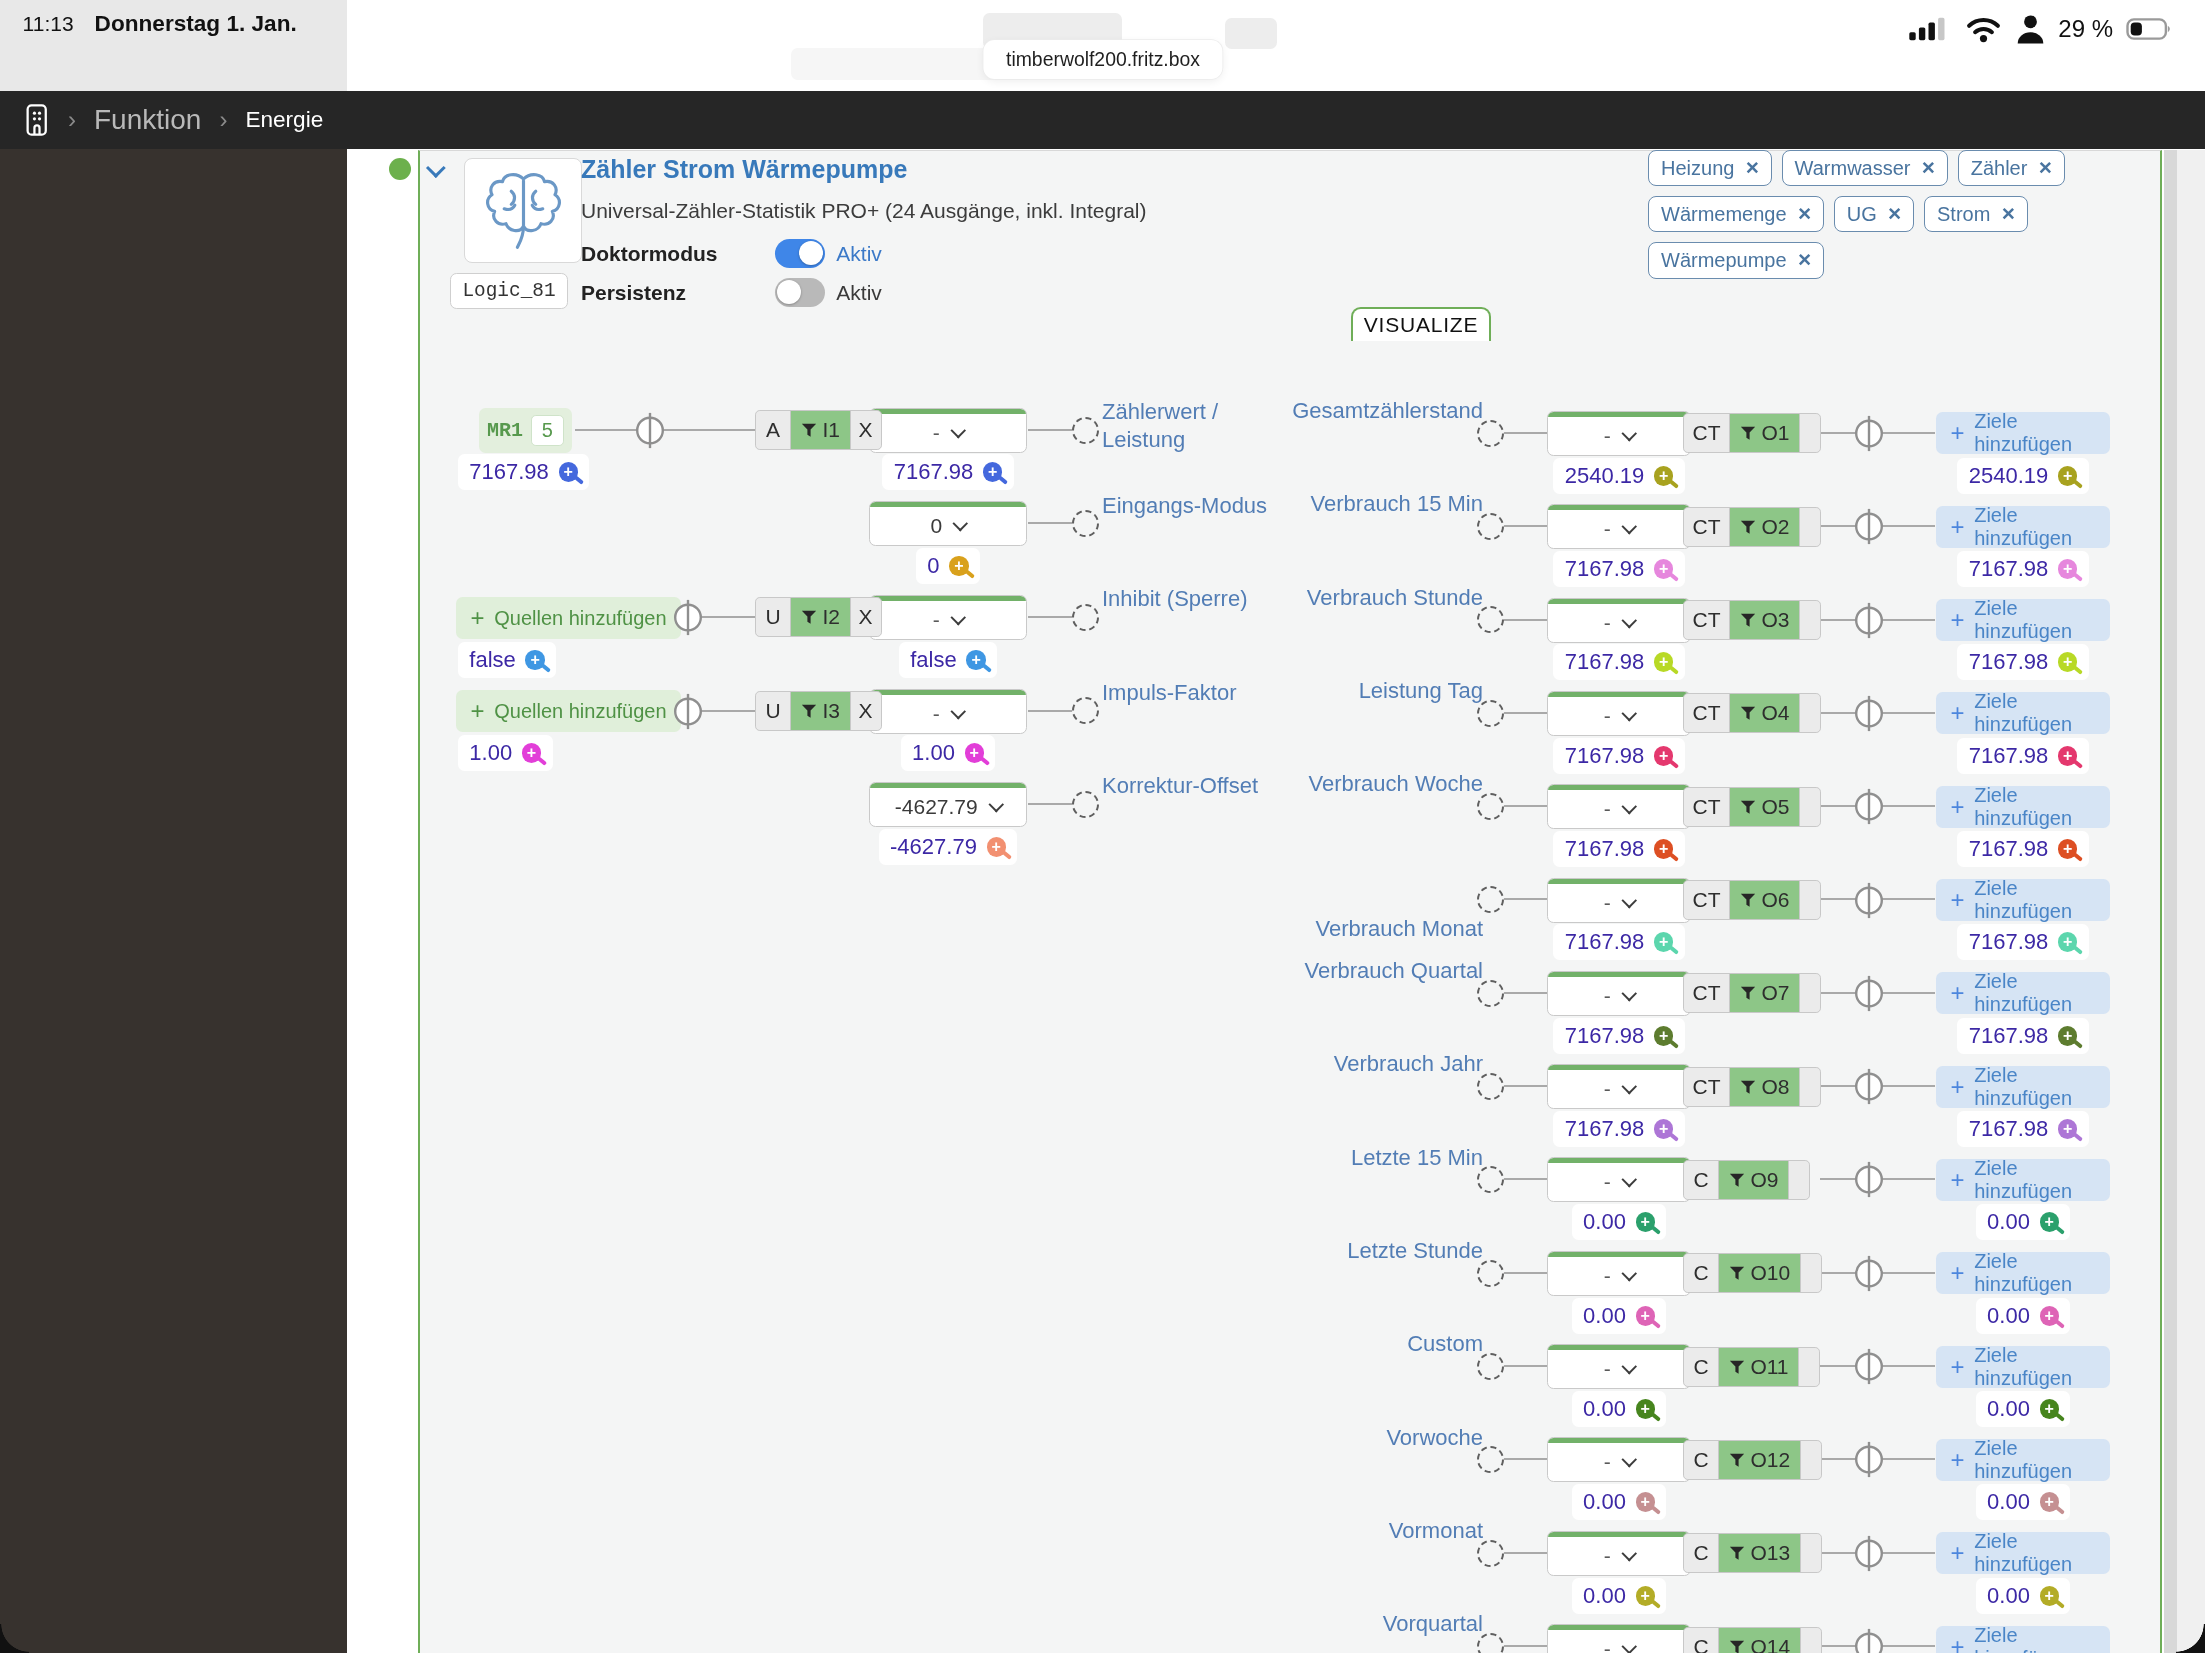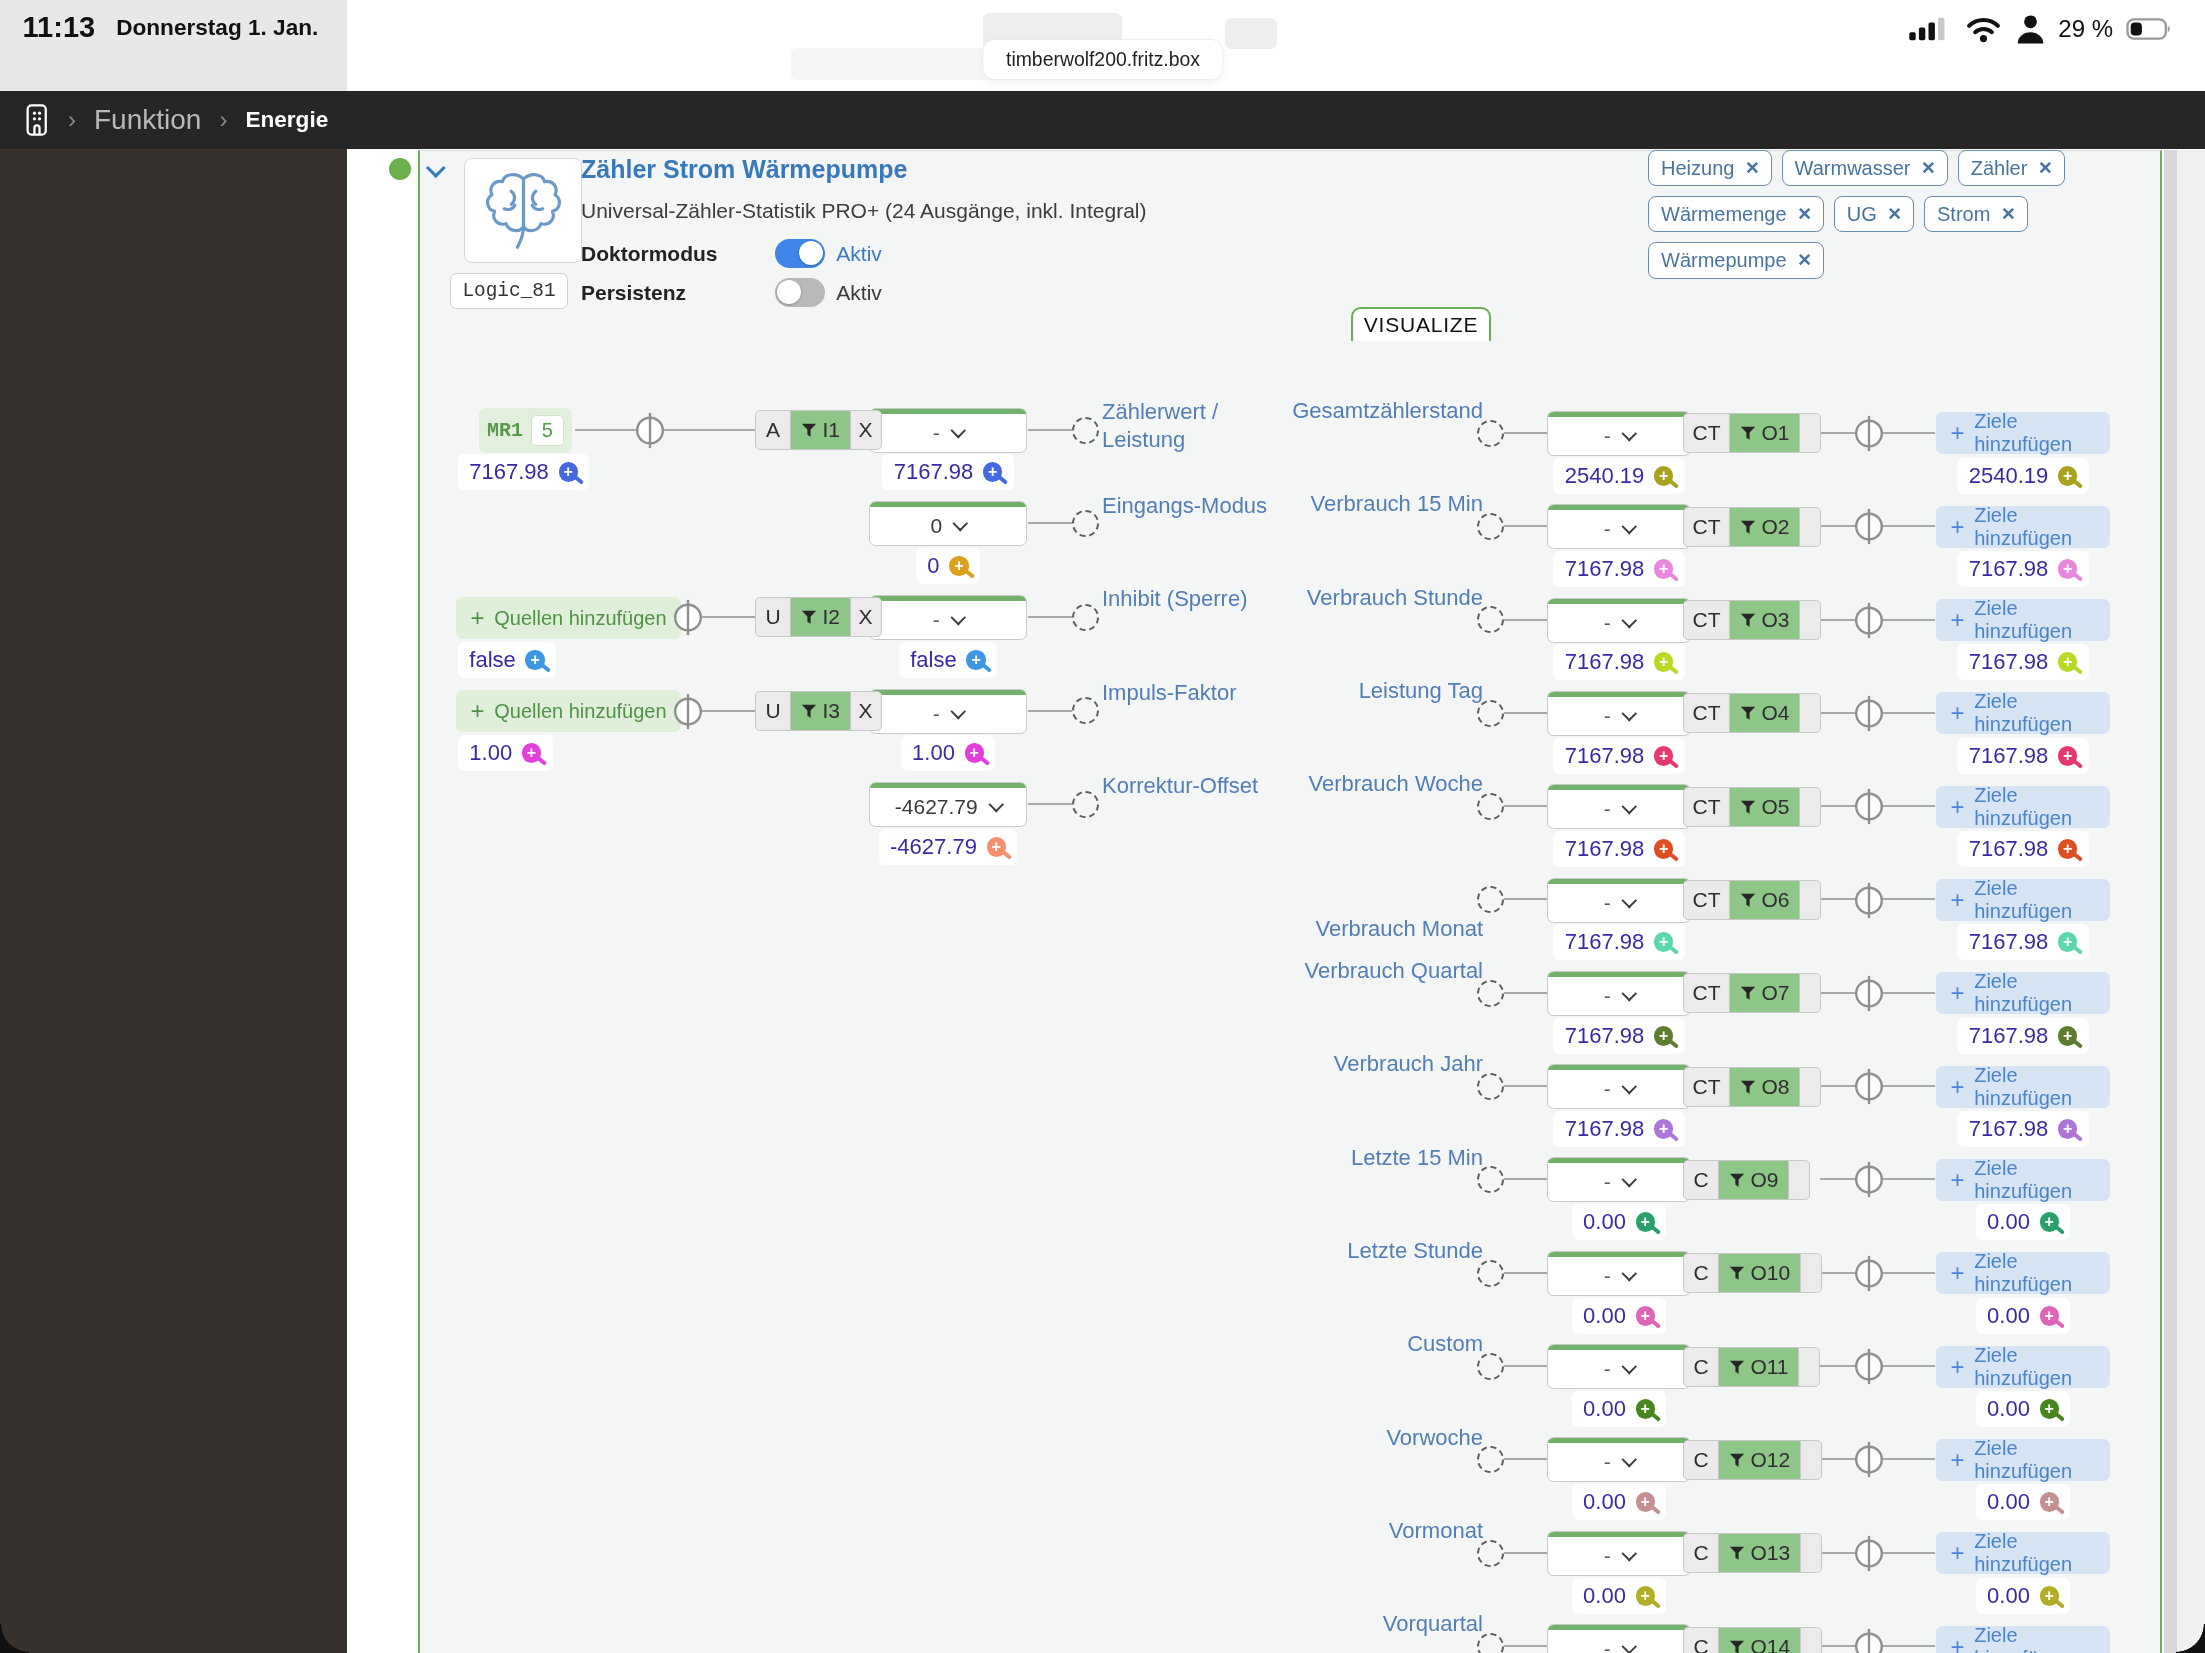--- a/index.html
+++ b/index.html
@@ -4,33 +4,33 @@
 <style>
   *{box-sizing:border-box;margin:0;padding:0}
   body{margin:0;background:#000;font-family:"Liberation Sans",sans-serif}
   .screen{position:relative;width:2205px;height:1653px;background:#fff;overflow:hidden}
   .abs{position:absolute}
 
   
   .status-gray{left:0;top:0;width:347px;height:91px;background:#e8e8e8}
   .ghost{background:#ededed;border-radius:6.5px}
   .status-left{left:22.6px;top:11.3px;display:flex;align-items:center;gap:21px;color:#111}
-  .status-time{font-size:29px;font-weight:700}
+  .status-time{font-size:21px;font-weight:400}
   .status-date{font-size:22.6px;font-weight:600}
   .status-right{right:32px;top:13px;display:flex;align-items:center;gap:13px;color:#111}
   .battery-pct{font-size:24px}
   .url-pill{left:1103px;top:40px;transform:translateX(-50%);background:#fff;border-radius:11.3px;
     padding:8px 22.6px;font-size:19.4px;color:#1f1f1f;box-shadow:0 0 0 0.8px #ececec,0 2.4px 8px rgba(0,0,0,.07)}
 
   
   .breadcrumb{left:0;top:91px;width:2205px;height:58px;background:#262626;display:flex;align-items:center;
     padding-left:22.6px;gap:18px}
   .crumb-sep{color:#8a8a8a;font-size:24px}
   .crumb-dim{color:#b9b9b9;font-size:28px}
-  .crumb-active{color:#fff;font-size:22.6px;font-weight:700}
+  .crumb-active{color:#fff;font-size:22.6px;font-weight:400}
 
   
   .sidebar{left:0;top:149px;width:347px;height:1504px;background:#37322e;border-bottom-left-radius:21px}
   .content-bg{left:347px;top:149px;width:1858px;height:1504px;background:#fff}
   .card{left:418px;top:150px;width:1744px;height:1503px;background:#f4f5f5;
     border-top:0.8px solid #d8d8d8;border-left:2.4px solid #6fae58;border-right:2.4px solid #6fae58}
   .scroll-band{left:2164px;top:150px;width:13px;height:1503px;background:#d8d8d8}
   .scroll-gutter{left:2177px;top:150px;width:28px;height:1503px;background:#f0f0f0}
   .corner{width:29px;height:29px}
 

